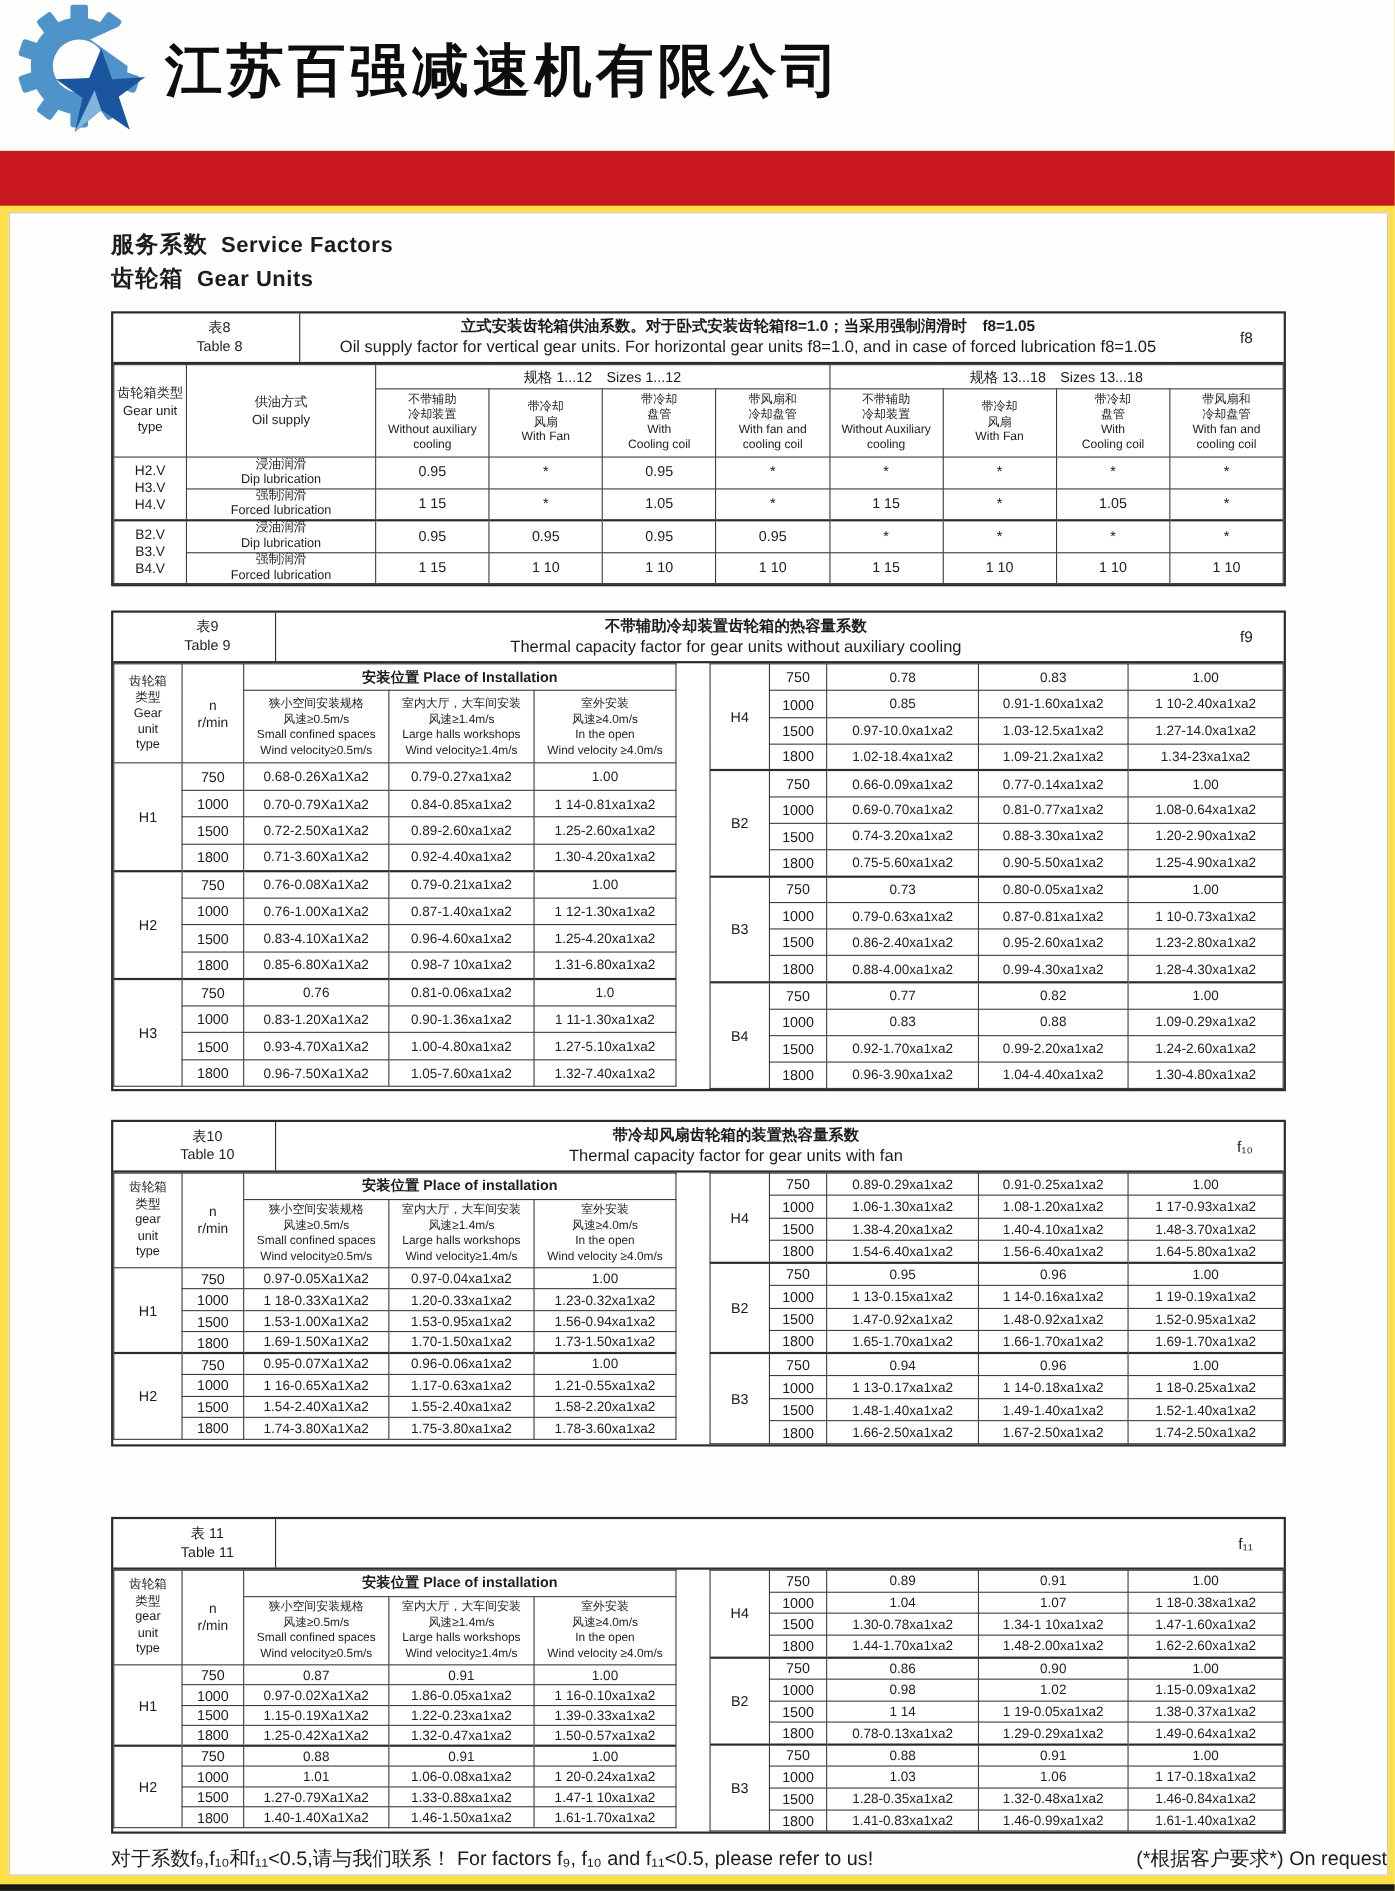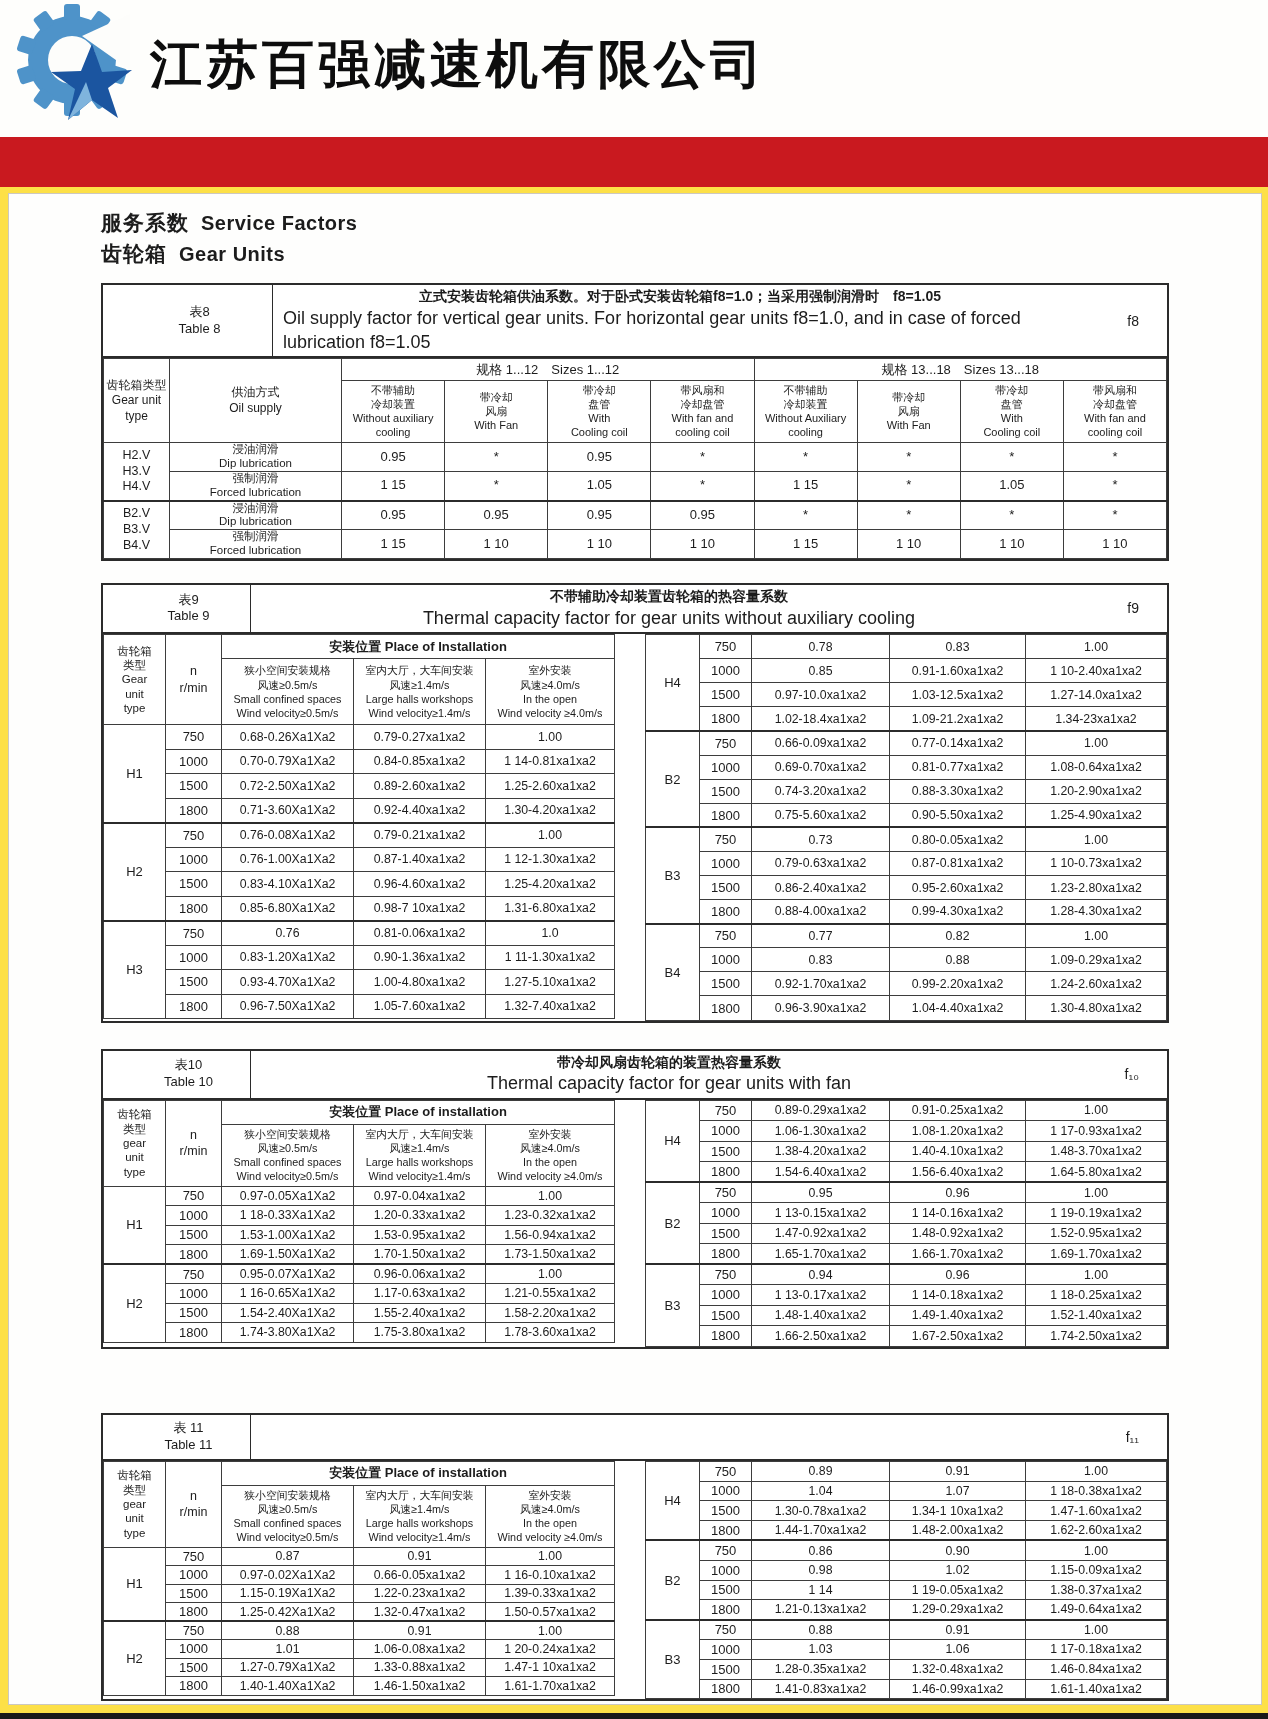--- a/index.html
+++ b/index.html
@@ -20,21 +20,21 @@
   .page-titles .en{font-size:20px;font-weight:bold;margin-left:12px;letter-spacing:.5px;}
 
   
   .tbl{position:relative;margin-left:92px;width:1068px;border:2px solid var(--frame);background:#fff;}
   .title-row{display:flex;align-items:stretch;border-bottom:2px solid var(--frame);min-height:46px;position:relative;}
   .tlabel{width:148px;border-right:1px solid var(--frame);display:flex;align-items:center;justify-content:center;
           font-size:13px;text-align:center;line-height:1.3;}
   .t8wrap .tlabel{width:170px;}
   .ttitle{flex:1;display:flex;flex-direction:column;align-items:center;justify-content:center;line-height:1.35;padding:2px 90px 2px 10px;}
   .ttitle .tzh{font-size:14px;font-weight:bold;}
-  .ttitle .ten{font-size:18px;}
+  .ttitle .ten{font-size:15px;}
   .tfactor{position:absolute;right:28px;top:50%;transform:translateY(-50%);font-size:14px;}
   .pre{white-space:pre-line;padding-left:24px;}
 
   
   table.t8{width:100%;border-collapse:collapse;table-layout:fixed;}
   .t8 th,.t8 td{border:1px solid var(--line);text-align:center;vertical-align:middle;padding:0 2px;}
   .t8 th{font-weight:normal;}
   .t8 .sizes th{height:22px;font-size:13px;}
   .t8 .sub th{height:62px;font-size:11px;line-height:1.25;}
   .t8 th.hd-type,.t8 th.hd-oil{font-size:12px;line-height:1.3;}
@@ -715,21 +715,21 @@
               <tr>
                 <td class="group-cell" rowspan="4">H1</td>
                 <td class="n-cell">750</td>
                 <td class="v-cell">0.87</td>
                 <td class="v-cell">0.91</td>
                 <td class="v-cell">1.00</td>
               </tr>
               <tr>
                 <td class="n-cell">1000</td>
                 <td class="v-cell">0.97-0.02Xa1Xa2</td>
-                <td class="v-cell">0.66-0.05xa1xa2</td>
+                <td class="v-cell">1.86-0.05xa1xa2</td>
                 <td class="v-cell">1 16-0.10xa1xa2</td>
               </tr>
               <tr>
                 <td class="n-cell">1500</td>
                 <td class="v-cell">1.15-0.19Xa1Xa2</td>
                 <td class="v-cell">1.22-0.23xa1xa2</td>
                 <td class="v-cell">1.39-0.33xa1xa2</td>
               </tr>
               <tr>
                 <td class="n-cell">1800</td>
@@ -812,21 +812,21 @@
                 <td class="v-cell">1.15-0.09xa1xa2</td>
               </tr>
               <tr>
                 <td class="n-cell">1500</td>
                 <td class="v-cell">1 14</td>
                 <td class="v-cell">1 19-0.05xa1xa2</td>
                 <td class="v-cell">1.38-0.37xa1xa2</td>
               </tr>
               <tr>
                 <td class="n-cell">1800</td>
-                <td class="v-cell">1.21-0.13xa1xa2</td>
+                <td class="v-cell">0.78-0.13xa1xa2</td>
                 <td class="v-cell">1.29-0.29xa1xa2</td>
                 <td class="v-cell">1.49-0.64xa1xa2</td>
               </tr>
               <tr class="gs">
                 <td class="group-cell" rowspan="4">B3</td>
                 <td class="n-cell">750</td>
                 <td class="v-cell">0.88</td>
                 <td class="v-cell">0.91</td>
                 <td class="v-cell">1.00</td>
               </tr>

